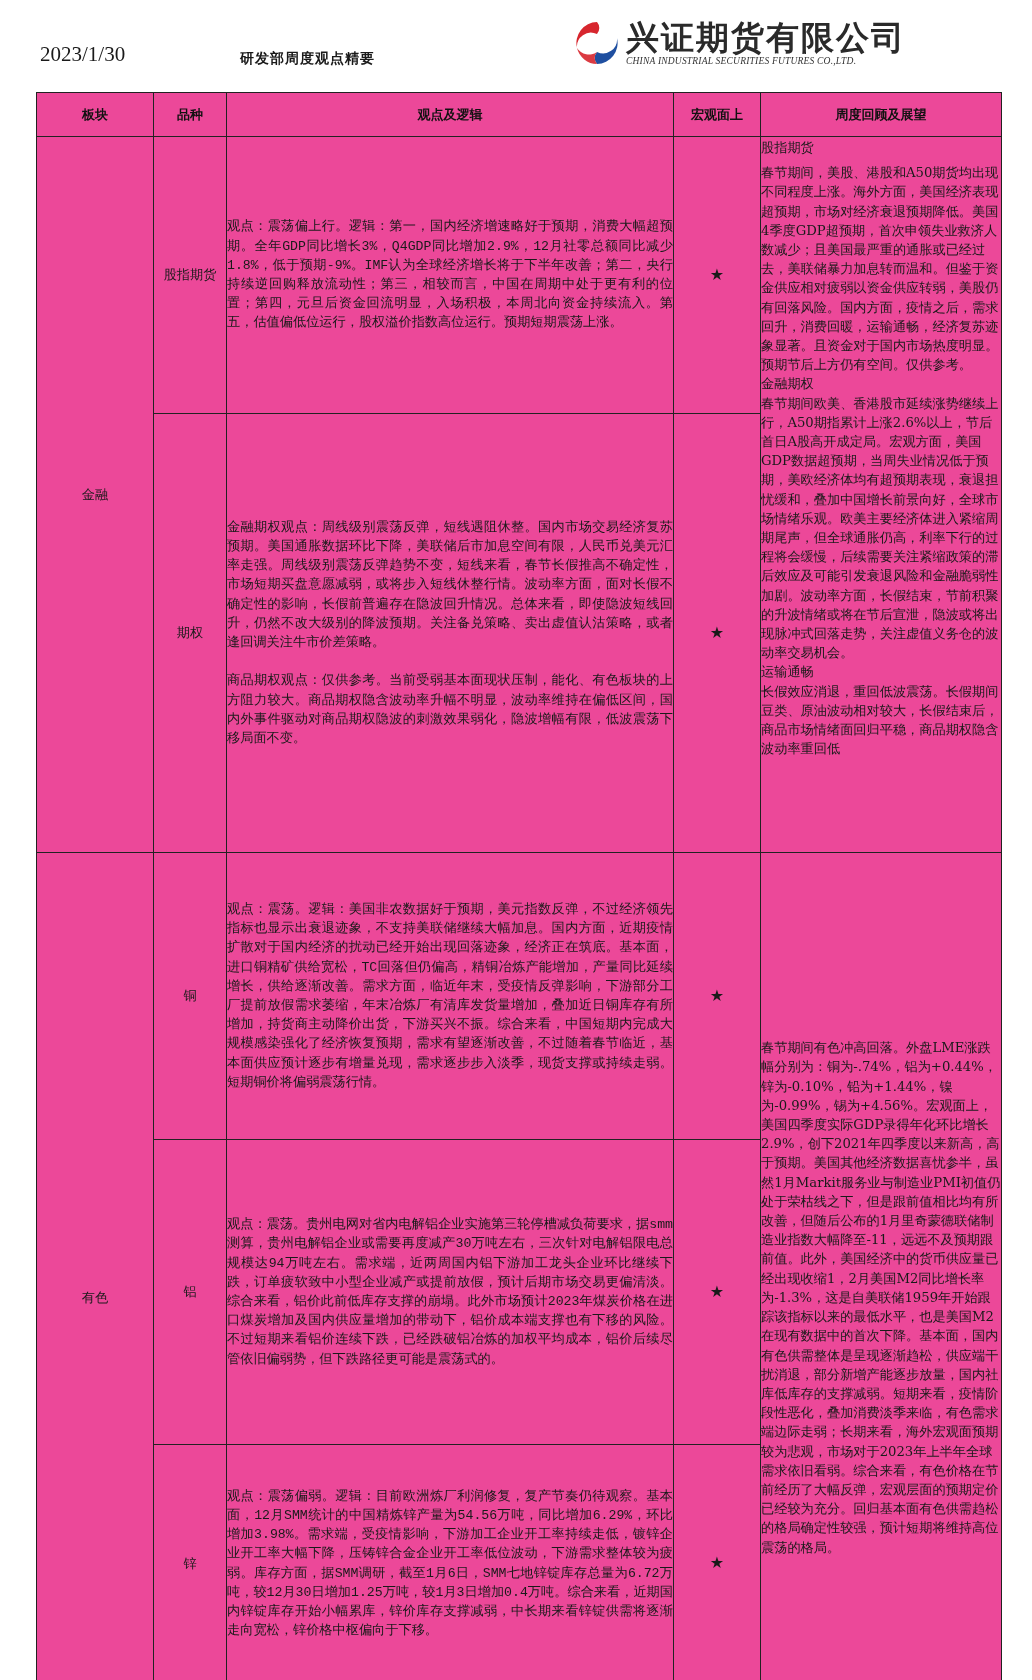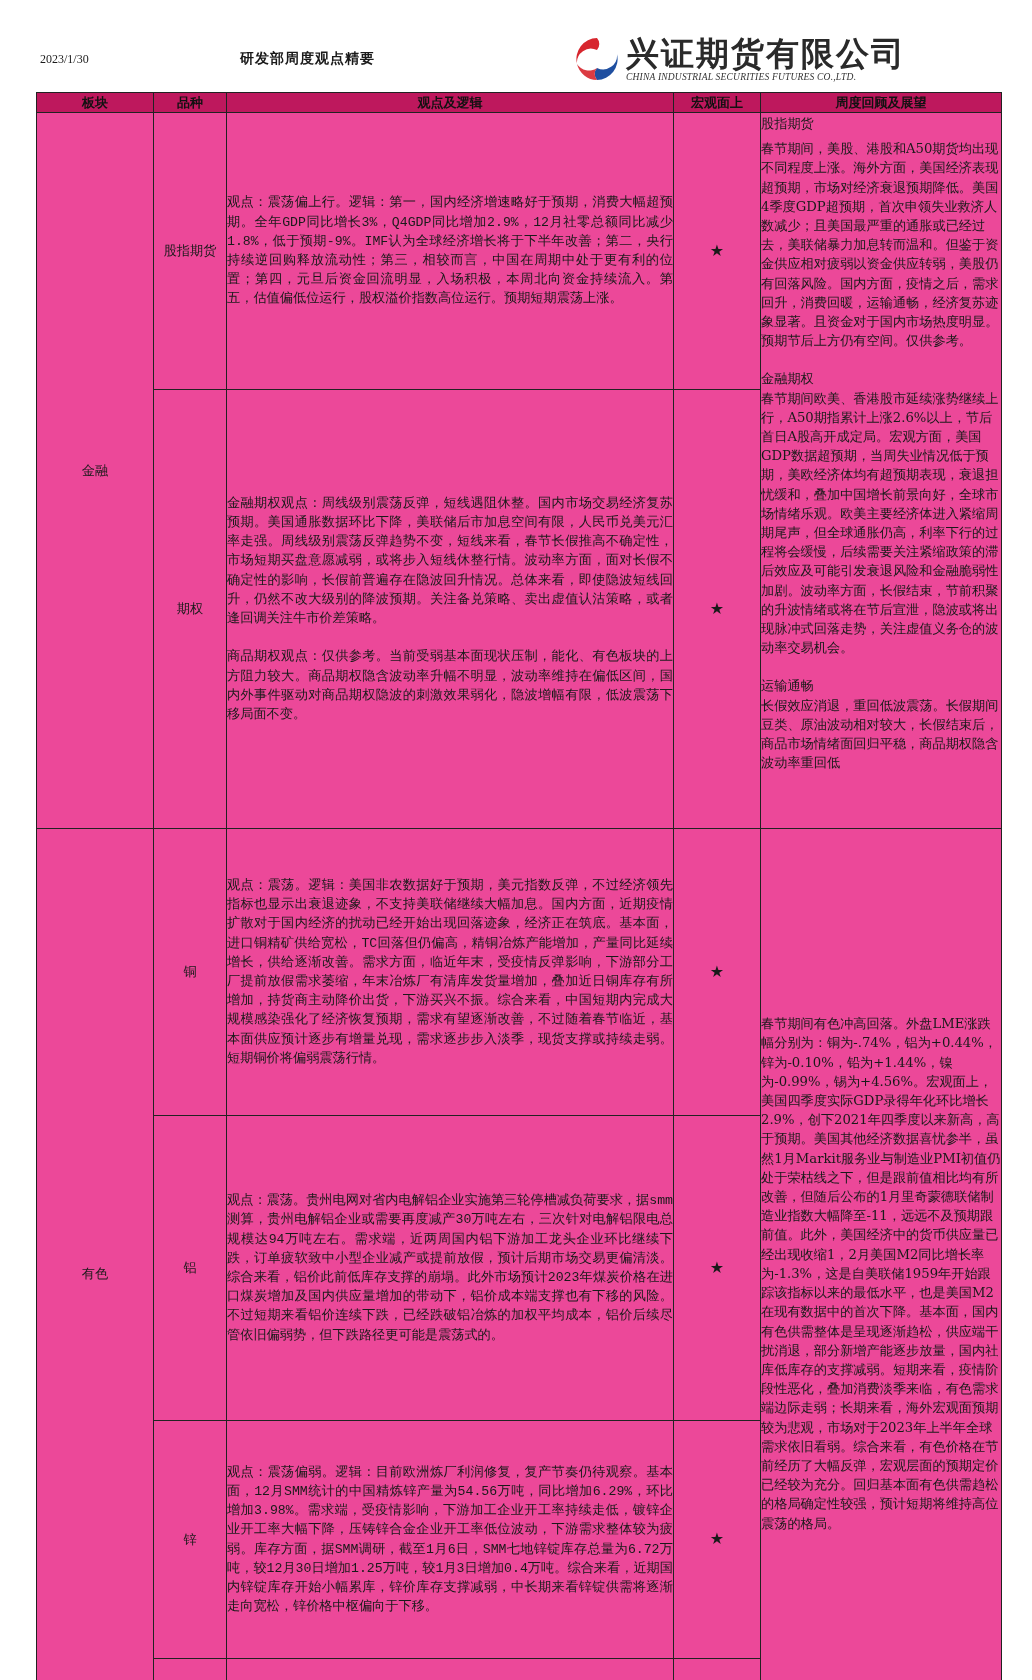--- a/index.html
+++ b/index.html
@@ -1,37 +1,37 @@
 <!DOCTYPE html>
 <html><head>
 <meta charset="utf-8">
 <style>
   html, body { margin:0; padding:0; background:#ffffff; }
   body { width:1032px; height:1680px; position:relative; overflow:hidden;
          font-family:"DejaVu Serif", serif; color:#1a1a1a; }
-  .date { position:absolute; left:40px; top:52px; font-size:12px; font-family:"Liberation Serif", serif; }
+  .date { position:absolute; left:40px; top:42px; font-size:21px; font-family:"Liberation Serif", serif; }
   .doc-title { position:absolute; left:240px; top:50px; font-size:14px; font-weight:bold; letter-spacing:1px; }
-  .logo { position:absolute; left:574px; top:36px; display:flex; align-items:center;justify-content:flex-end; }
+  .logo { position:absolute; left:574px; top:20px; display:flex; align-items:center;justify-content:flex-end; }
   .logo-mark { width:46px; height:46px; }
   .logo-text { margin-left:6px; display:flex; flex-direction:column; }
   .logo-cn { font-size:33px; font-weight:bold; color:#2a2a2a; line-height:36px; letter-spacing:2px; }
   .logo-en { font-size:9.5px; color:#333; font-family:"Liberation Serif", serif; letter-spacing:0.2px;font-style:italic; }
 
   table.grid { position:absolute; left:36px; top:92px; border-collapse:collapse; table-layout:fixed; width:965px; }
-  table.grid th { background:#be185d; height:19px; font-size:13px; font-weight:bold; border:1.5px solid #222; padding:0; color:#111; }
+  table.grid th { background:#ec4899; height:19px; font-size:13px; font-weight:bold; border:1.5px solid #222; padding:12px; color:#111; }
   table.grid td { background:#ec4899; border:1.5px solid #222; font-size:13.2px; line-height:19.2px; padding:0; vertical-align:middle; }
   td.sector, td.variety, td.star { text-align:center; }
   td.view { padding:0 5px 0 4px; text-align:justify;font-family:Liberation Mono, monospace; }
   td.view p { margin:0; }
   td.view p + p { margin-top:19px; }
   td.star span { font-size:16px; }
   td.review { vertical-align:top; padding:0 2px 0 3px; position:relative; overflow:hidden; }
   .review-box { overflow:hidden; }
   .review-box p { margin:0; }
-  .review-box p + p { margin-top:19px; }
+  .review-box p + p { }
 </style>
 </head>
 <body>
 
 <div class="date">2023/1/30</div>
 <div class="doc-title">研发部周度观点精要</div>
 
 <div class="logo">
   <svg class="logo-mark" viewBox="0 0 46 46">
     <circle cx="23" cy="23" r="22" fill="#ffffff"></circle>

